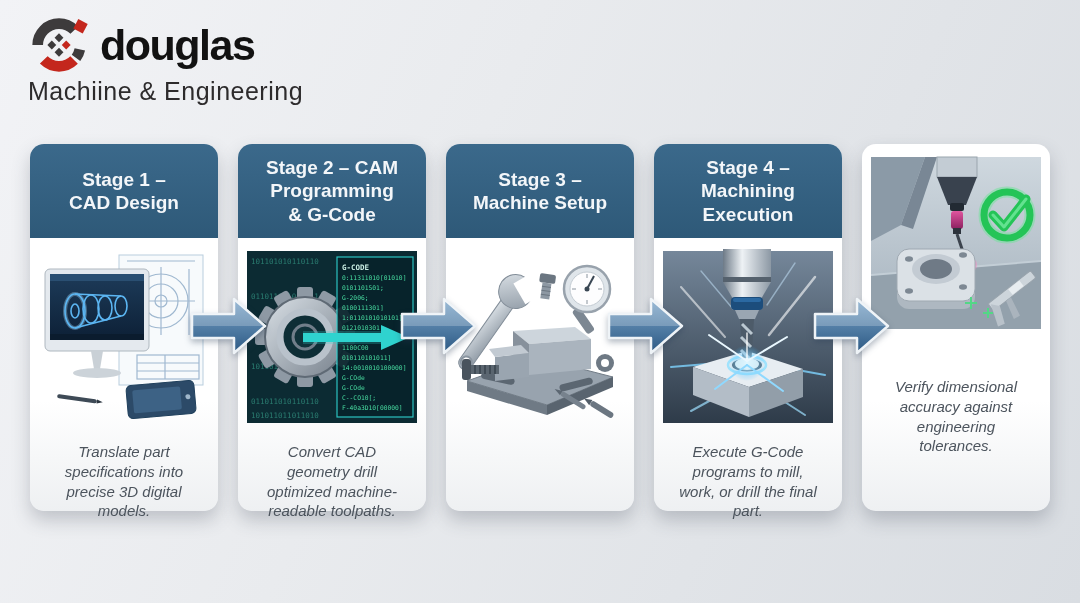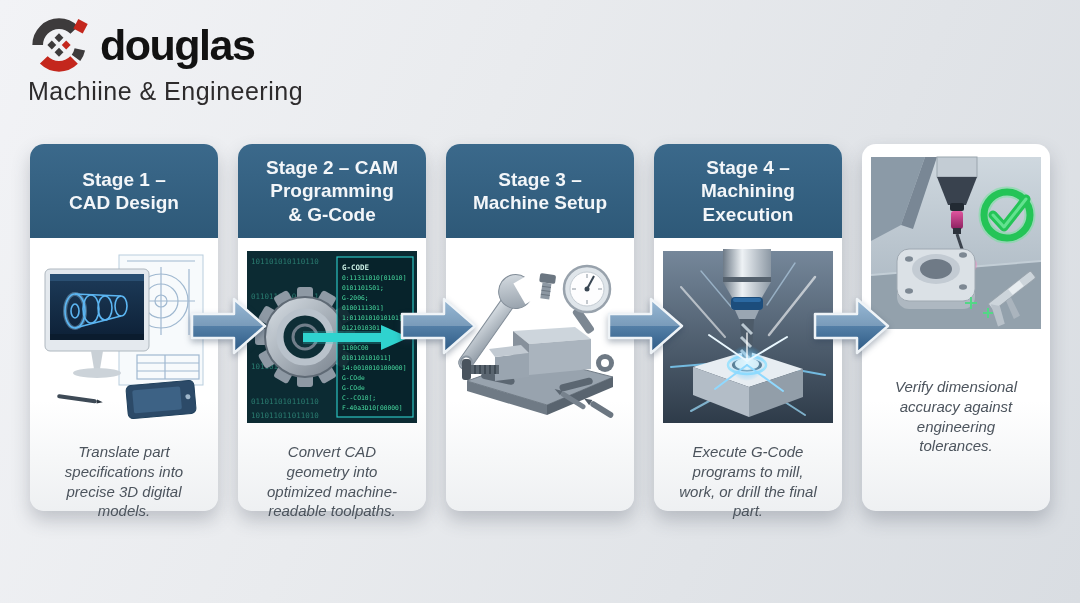--- a/index.html
+++ b/index.html
@@ -214,21 +214,21 @@
             </g>
           </g>
 
           <g>
             <rect x="56" y="82" width="80" height="13" fill="#2fd3cf" opacity=".25"></rect>
             <rect x="56" y="84" width="80" height="9" fill="#2fd3cf"></rect>
             <polygon points="134,76 162,88.5 134,101" fill="#2fd3cf"></polygon>
           </g>
         </svg>
       </div>
-      <p class="card-desc">Convert CAD geometry into optimized machine-readable toolpaths.</p>
+      <p class="card-desc">Convert CAD geometry drill optimized machine-readable toolpaths.</p>
     </section>
 
     <section class="card">
       <div class="card-header">
         <h2>Stage 3 –
 Machine Setup</h2>
       </div>
       <div class="card-art">
         <svg viewBox="0 0 170 176">
           <defs>

